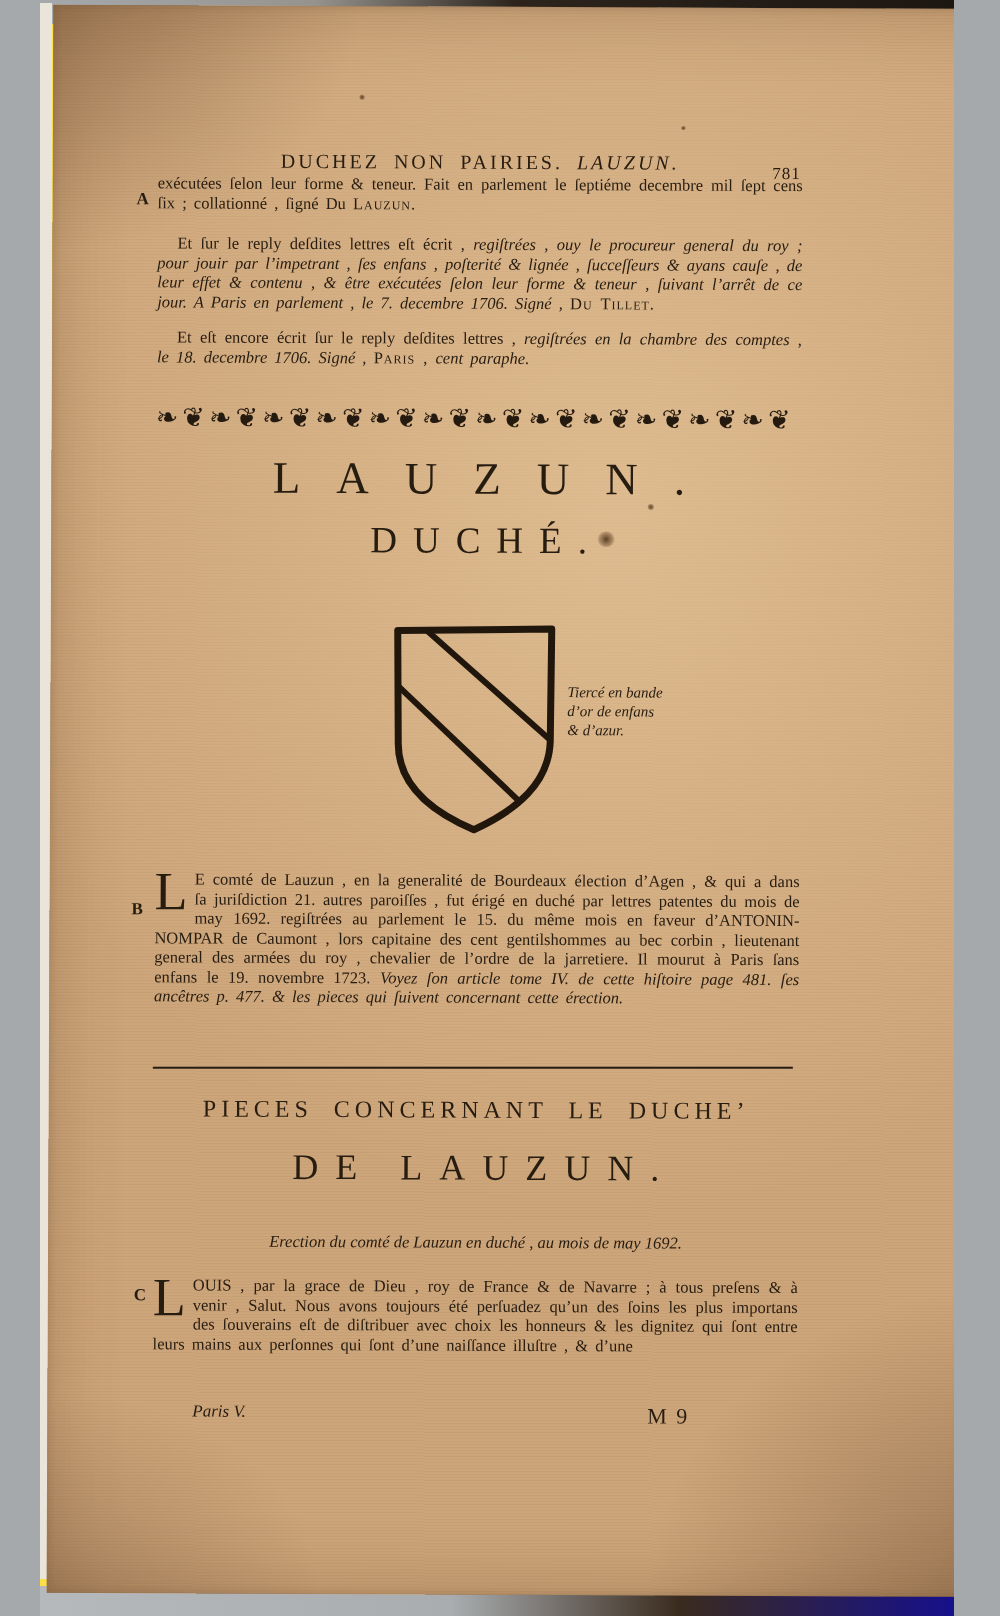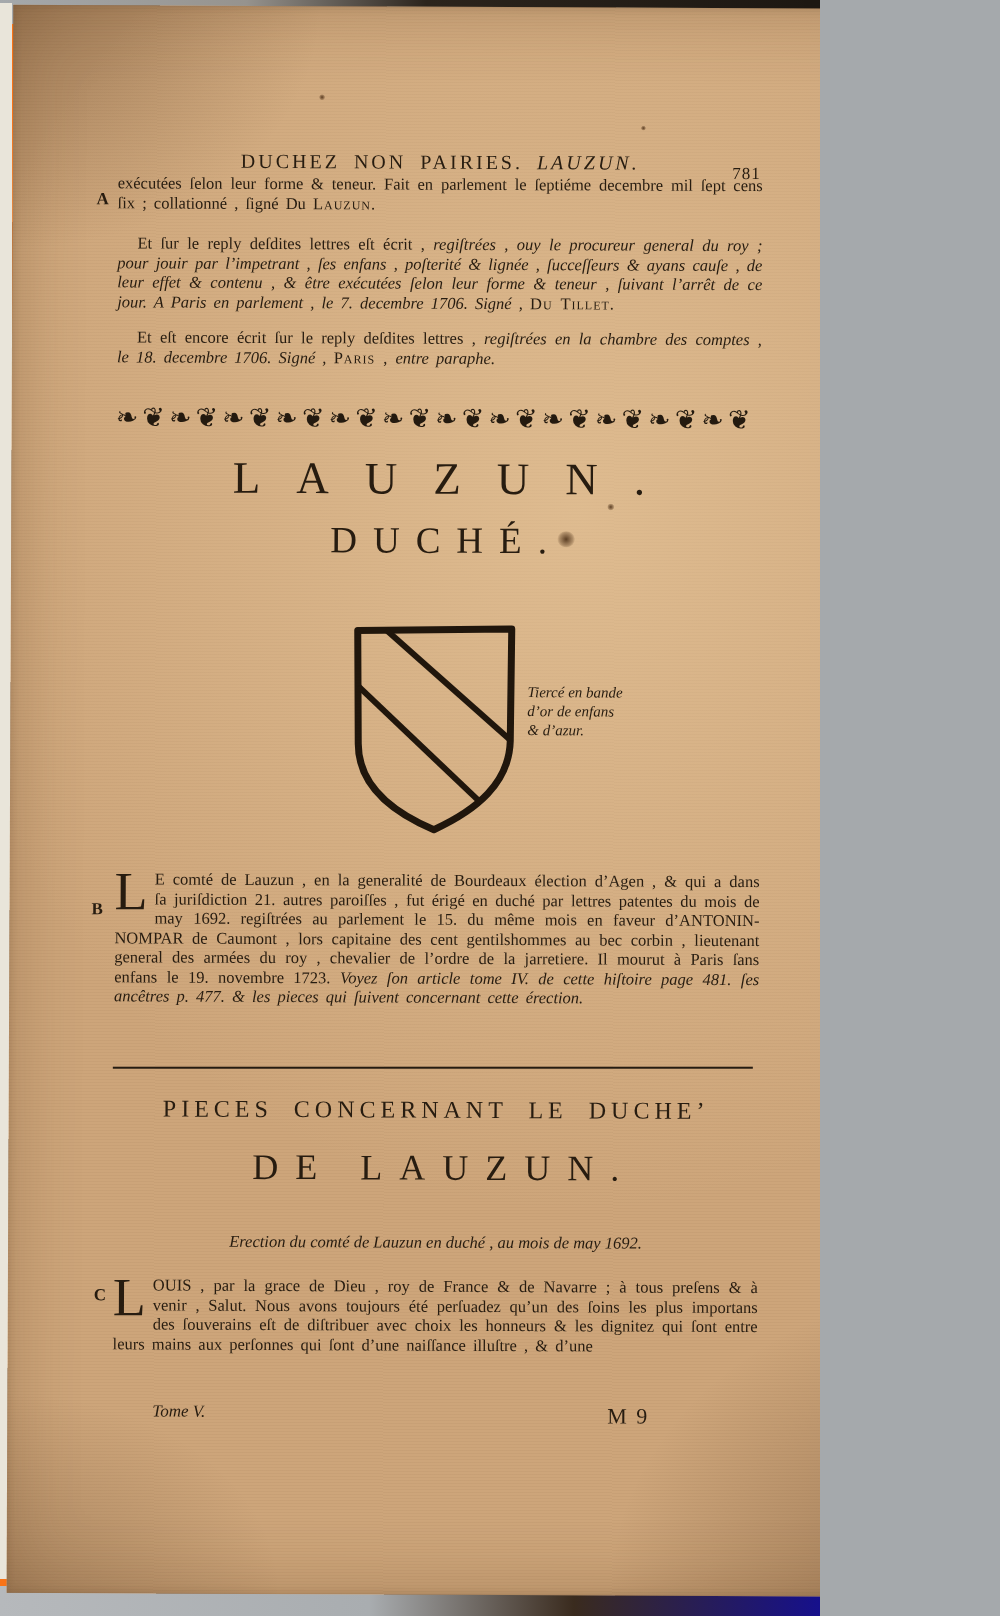--- a/index.html
+++ b/index.html
@@ -1,17 +1,17 @@
 <!DOCTYPE html>
 <html><head>
 <meta charset="utf-8">
 <style>
   html,body{margin:0;padding:0;}
   body{width:1000px;height:1616px;background:#a5a9ac;font-family:"Liberation Serif",serif;}
-  .scan{position:relative;width:820px;height:1616px;overflow:hidden;background:#f97316;}
+  .scan{position:relative;width:914px;height:1616px;overflow:hidden;background:#fde047;margin-left:40px;}
   
   .bd-top{position:absolute;left:0;top:0;width:100%;height:24px;
     background:linear-gradient(90deg,#a5a9ac 0%,#96938e 30%,#2c241c 52%,#1d1712 100%);}
   .bd-right{position:absolute;top:0;right:0;width:16px;height:100%;
     background:linear-gradient(180deg,#1d1712 0%,#2a2019 55%,#50231a 76%,#17110d 100%);}
   .bd-bottom{position:absolute;left:0;bottom:0;width:100%;height:30px;
     background:linear-gradient(90deg,#b6b9bc 0%,#a9adb0 45%,#3a2b1e 70%,#16108c 100%);}
   .bd-left{position:absolute;left:0;top:3px;width:12px;height:1576px;background:#e9e5da;}
   
   .page{position:absolute;left:10px;top:7px;width:978px;height:1588px;
@@ -89,21 +89,21 @@
     </div>
 
     <div class="blk marginal" style="left:84px;top:184px;">A</div>
     <div class="blk marginal" style="left:82px;top:894px;">B</div>
     <div class="blk marginal" style="left:86px;top:1280px;">C</div>
 
     <p class="blk col body-text" style="top:168px;margin:0;"><span>exécutées ſelon leur forme &amp; teneur. Fait en parlement le ſeptiéme decembre mil ſept cens ſix ; collationné , ſigné Du </span><span class="sc">Lauzun.</span></p>
 
     <p class="blk col body-text indent" style="top:228px;margin:0;"><span>Et ſur le reply deſdites lettres eſt écrit , </span><span class="it">regiſtrées , ouy le procureur general du roy ; pour jouir par l’impetrant , ſes enfans , poſterité &amp; lignée , ſucceſſeurs &amp; ayans cauſe , de leur effet &amp; contenu , &amp; être exécutées ſelon leur forme &amp; teneur , ſuivant l’arrêt de ce jour. A Paris en parlement , le 7. decembre 1706. Signé , </span><span class="sc">Du Tillet.</span></p>
 
-    <p class="blk col body-text indent" style="top:322px;margin:0;"><span>Et eſt encore écrit ſur le reply deſdites lettres , </span><span class="it">regiſtrées en la chambre des comptes , le 18. decembre 1706. Signé , </span><span class="sc">Paris ,</span><span class="it"> entre paraphe.</span></p>
+    <p class="blk col body-text indent" style="top:322px;margin:0;"><span>Et eſt encore écrit ſur le reply deſdites lettres , </span><span class="it">regiſtrées en la chambre des comptes , le 18. decembre 1706. Signé , </span><span class="sc">Paris ,</span><span class="it"> cent paraphe.</span></p>
 
     <div class="blk ornament">❧❦❧❦❧❦❧❦❧❦❧❦❧❦❧❦❧❦❧❦❧❦❧❦</div>
 
     <div class="blk duchy-title">LAUZUN.</div>
     <div class="blk duchy-subtitle">DUCHÉ.</div>
 
     <div class="blk arms">
       <svg viewBox="0 0 172 218">
         <path d="M9 8 L163 6 L162 118 C161 160 129 187 86 207 C43 189 10 163 10 121 Z" fill="none" stroke="#20160c" stroke-width="7" stroke-linejoin="round"></path>
         <path d="M37 7 L162 117" fill="none" stroke="#20160c" stroke-width="6"></path>
@@ -119,21 +119,21 @@
     <p class="blk col body-text" style="top:864px;margin:0;"><span class="dropcap">L</span><span>E comté de Lauzun , en la generalité de Bourdeaux élection d’Agen , &amp; qui a dans ſa juriſdiction 21. autres paroiſſes , fut érigé en duché par lettres patentes du mois de may 1692. regiſtrées au parlement le 15. du même mois en faveur d’ANTONIN-NOMPAR de Caumont , lors capitaine des cent gentilshommes au bec corbin , lieutenant general des armées du roy , chevalier de l’ordre de la jarretiere. Il mourut à Paris ſans enfans le 19. novembre 1723. </span><span class="it">Voyez ſon article tome IV. de cette hiſtoire page 481. ſes ancêtres p. 477. &amp; les pieces qui ſuivent concernant cette érection.</span></p>
 
     <div class="blk divider"></div>
 
     <div class="blk pieces-h1">PIECES CONCERNANT LE DUCHE’</div>
     <div class="blk pieces-h2">DE LAUZUN.</div>
     <div class="blk erection">Erection du comté de Lauzun en duché , au mois de may 1692.</div>
 
     <p class="blk col body-text" style="top:1270px;margin:0;"><span class="dropcap">L</span><span>OUIS , par la grace de Dieu , roy de France &amp; de Navarre ; à tous preſens &amp; à venir , Salut. Nous avons toujours été perſuadez qu’un des ſoins les plus importans des ſouverains eſt de diſtribuer avec choix les honneurs &amp; les dignitez qui ſont entre leurs mains aux perſonnes qui ſont d’une naiſſance illuſtre , &amp; d’une</span></p>
 
-    <div class="blk tome">Tome V.</div>
+    <div class="blk tome">Paris V.</div>
     <div class="blk sig">M 9</div>
 
     <div class="spot spot1"></div>
     <div class="spot spot2"></div>
     <div class="spot spot3"></div>
     <div class="spot spot4"></div>
   </div>
 </div>
 
 </body></html>

